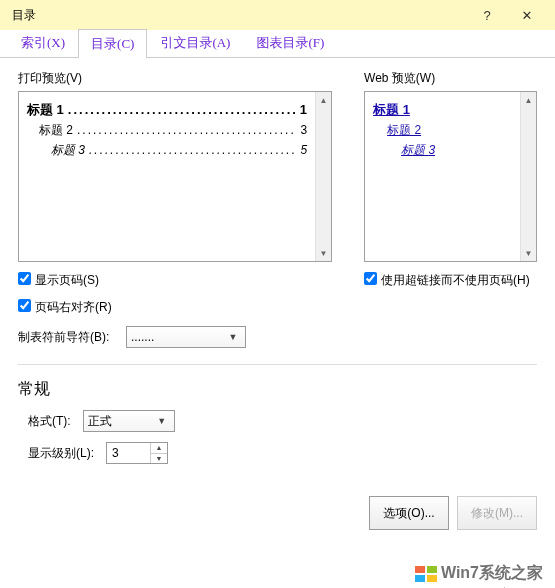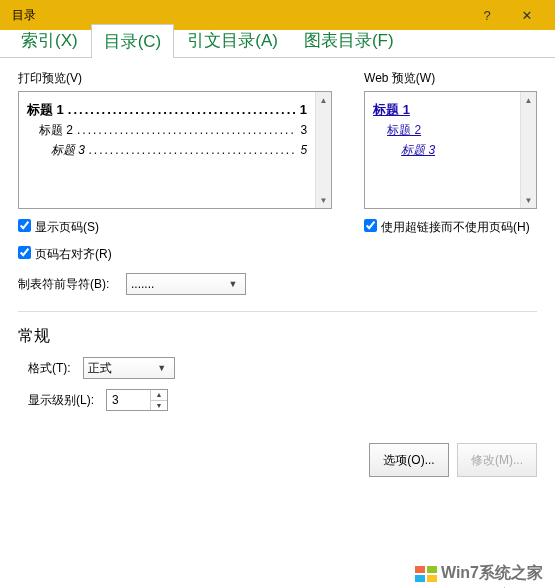--- a/index.html
+++ b/index.html
@@ -10,64 +10,65 @@
   width: 555px;
   height: 588px;
   overflow: hidden;
   color: #000;
 }
 .titlebar {
   height: 30px;
   display: flex;
   align-items: center;
   padding: 0 8px 0 12px;
-  background: #eab308;
+  background: #fef9c3;
 }
 .titlebar .title { flex: 1; font-size: 12px; }
 .titlebar .btn {
   width: 40px;
   height: 28px;
   display: flex;
   align-items: center;
   justify-content: center;
   font-size: 13px;
   color: #333;
 }
 .tabs {
   display: flex;
   padding: 0 8px;
   border-bottom: 1px solid #ccc;
   height: 28px;
   align-items: flex-end;
 }
 .tab {
   padding: 5px 12px;
-  font-size: 17px;
-  color: #15803d;
+  font-size: 13px;
+  color: #6d28d9;
   border: 1px solid transparent;
   border-bottom: none;
   position: relative;
+  font-family: Liberation Serif, serif;
 }
 .tab.active {
   border-color: #ccc;
   background: #fff;
   top: 1px;
 }
 .content {
   padding: 12px 18px 8px 18px;
 }
 .columns {
   display: flex;
   gap: 32px;
 }
 .col { flex: 1; }
 .label-with-key { margin-bottom: 4px; display: inline-block; }
 .preview-box {
   border: 1px solid #a0a0a0;
-  height: 118px;
+  height: 171px;
   background: #fff;
   position: relative;
   display: flex;
 }
 .preview-content {
   flex: 1;
   padding: 6px 8px;
   overflow: hidden;
 }
 .scrollbar {

